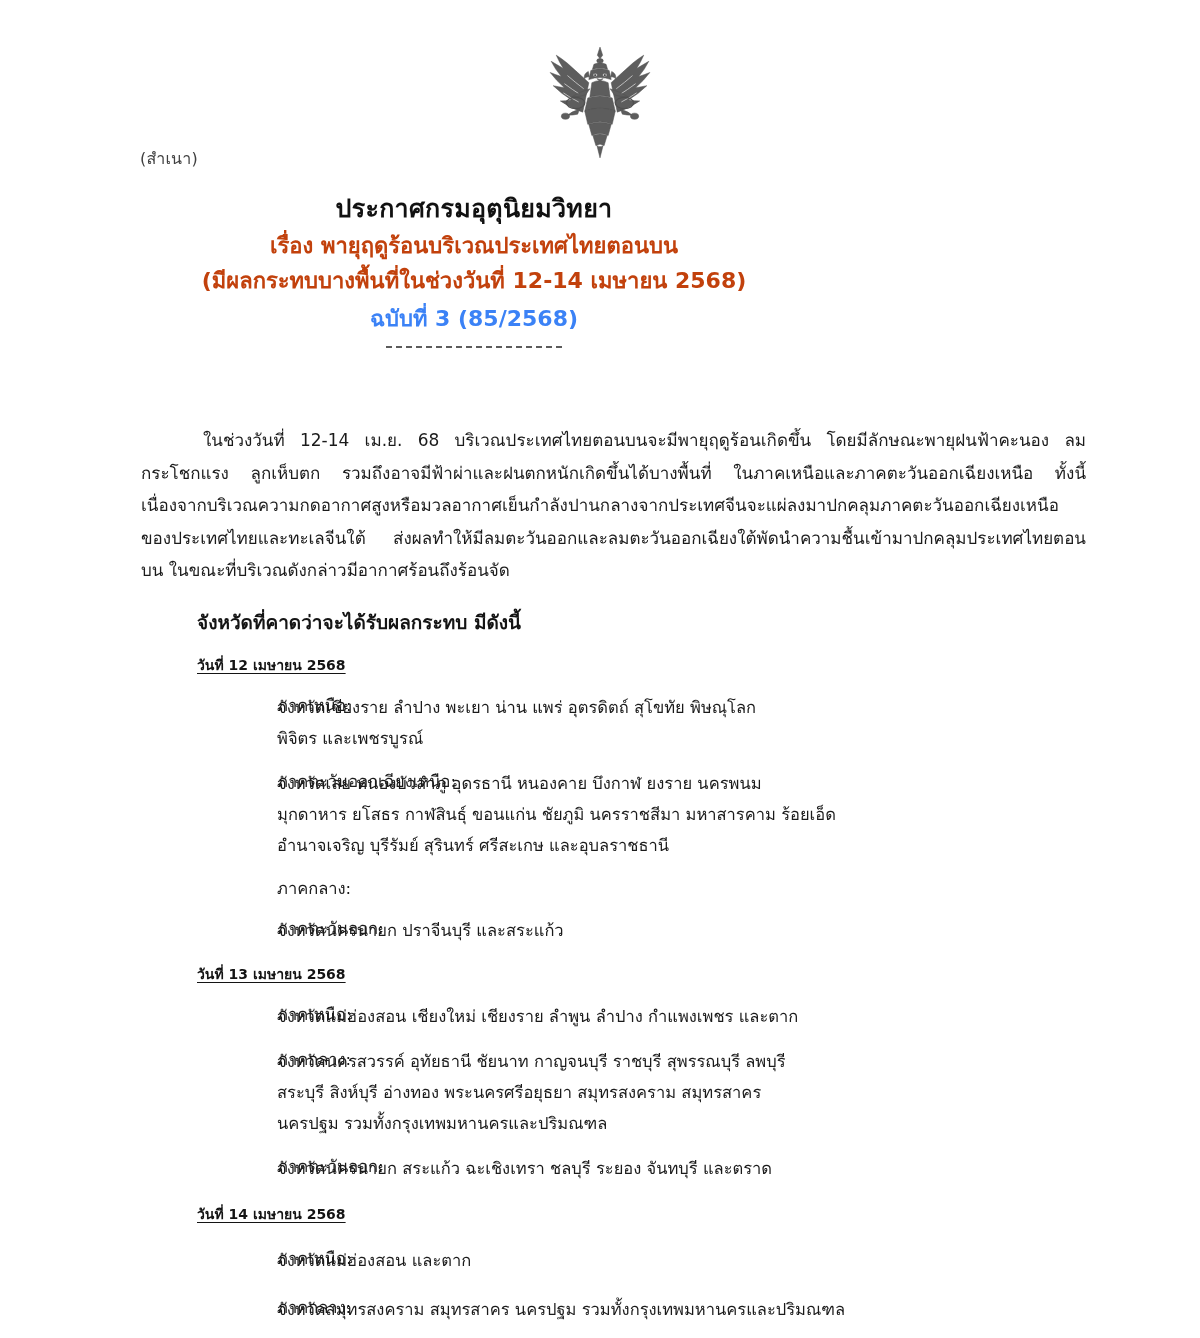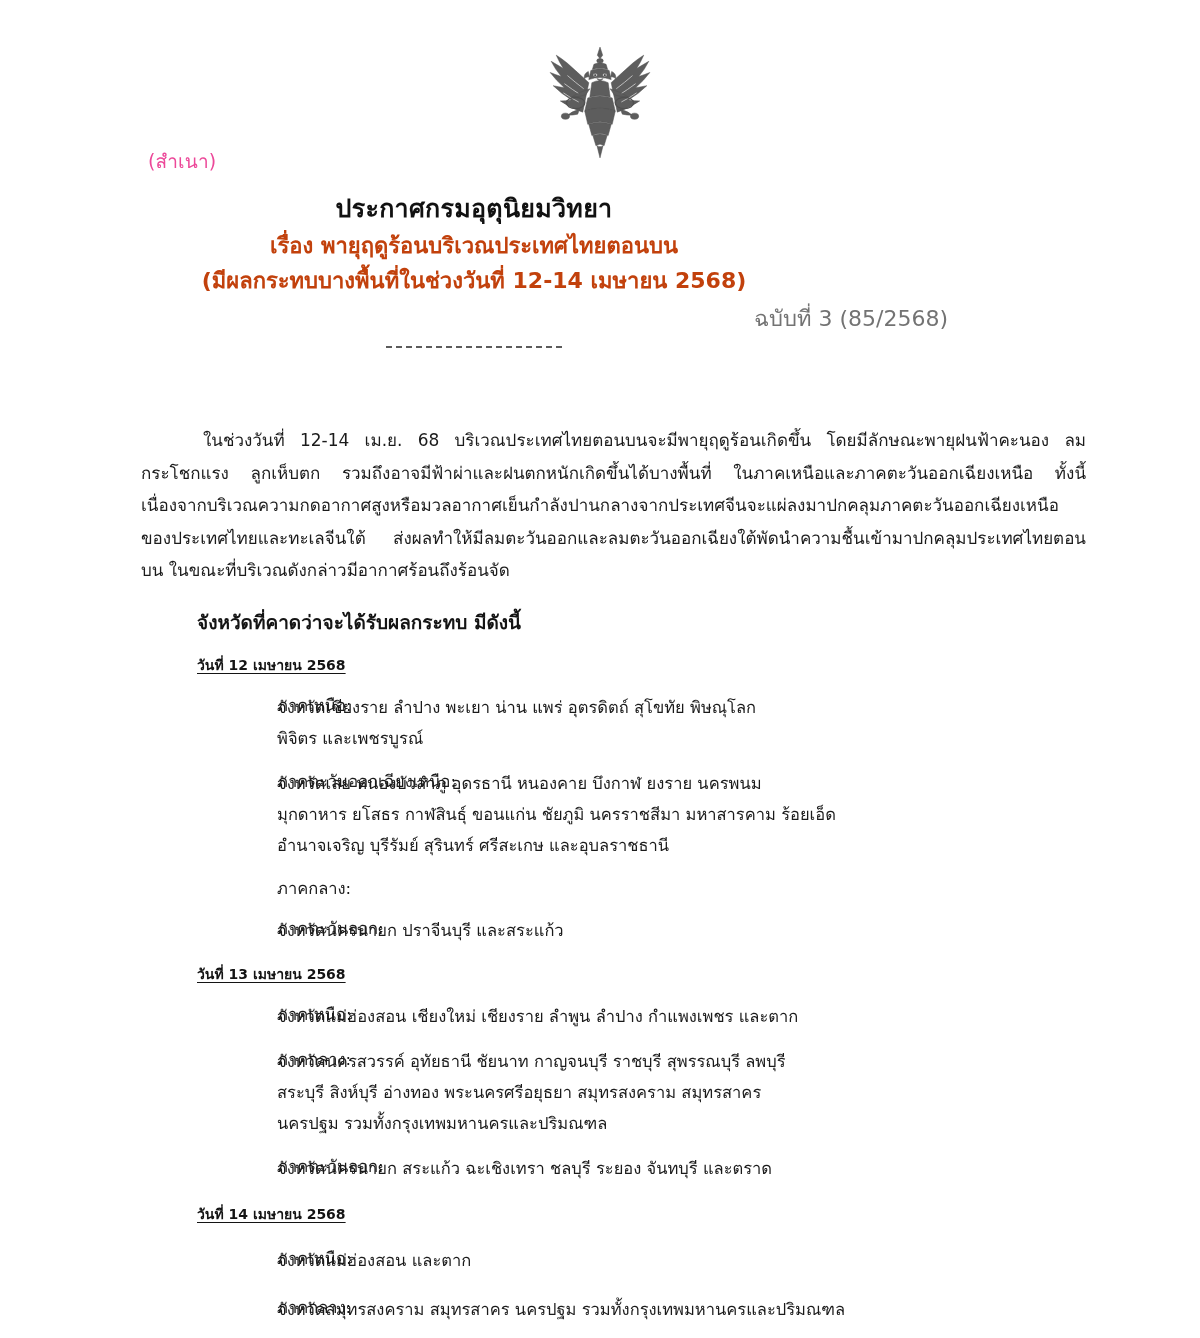--- a/index.html
+++ b/index.html
@@ -36,24 +36,24 @@
     width: 122px;
     height: 118px;
     opacity: 0.88;
     filter: grayscale(1) contrast(1.05);
   }
 
   
   .copy-mark {
     position: absolute;
     top: 146px;
-    left: 148px;
-    font-size: 19px;
+    left: 140px;
+    font-size: 16px;
     letter-spacing: 0.2px;
-    color: #ec4899;
+    color: #404040;
   }
 
   
   .titles {
     position: absolute;
     top: 190px;
     left: 0;
     width: 948px;
     text-align: center;
   }
@@ -68,24 +68,23 @@
     font-size: 22px;
     font-weight: bold;
     line-height: 1.62;
     color: #c2410c;
   }
   .title-sub.light {
     font-weight: bold;
   }
   .title-issue {
     font-size: 22px;
-    font-weight: normal;
+    font-weight: bold;
     line-height: 1.8;
-    color: #737373;
-    text-align: right;
+    color: #3b82f6;
   }
   .rule-wrap {
     margin-top: 8px;
     display: flex;
     justify-content: center;
   }
   .rule {
     width: 176px;
     border-top: 2px dashed #333;
     height: 0;

